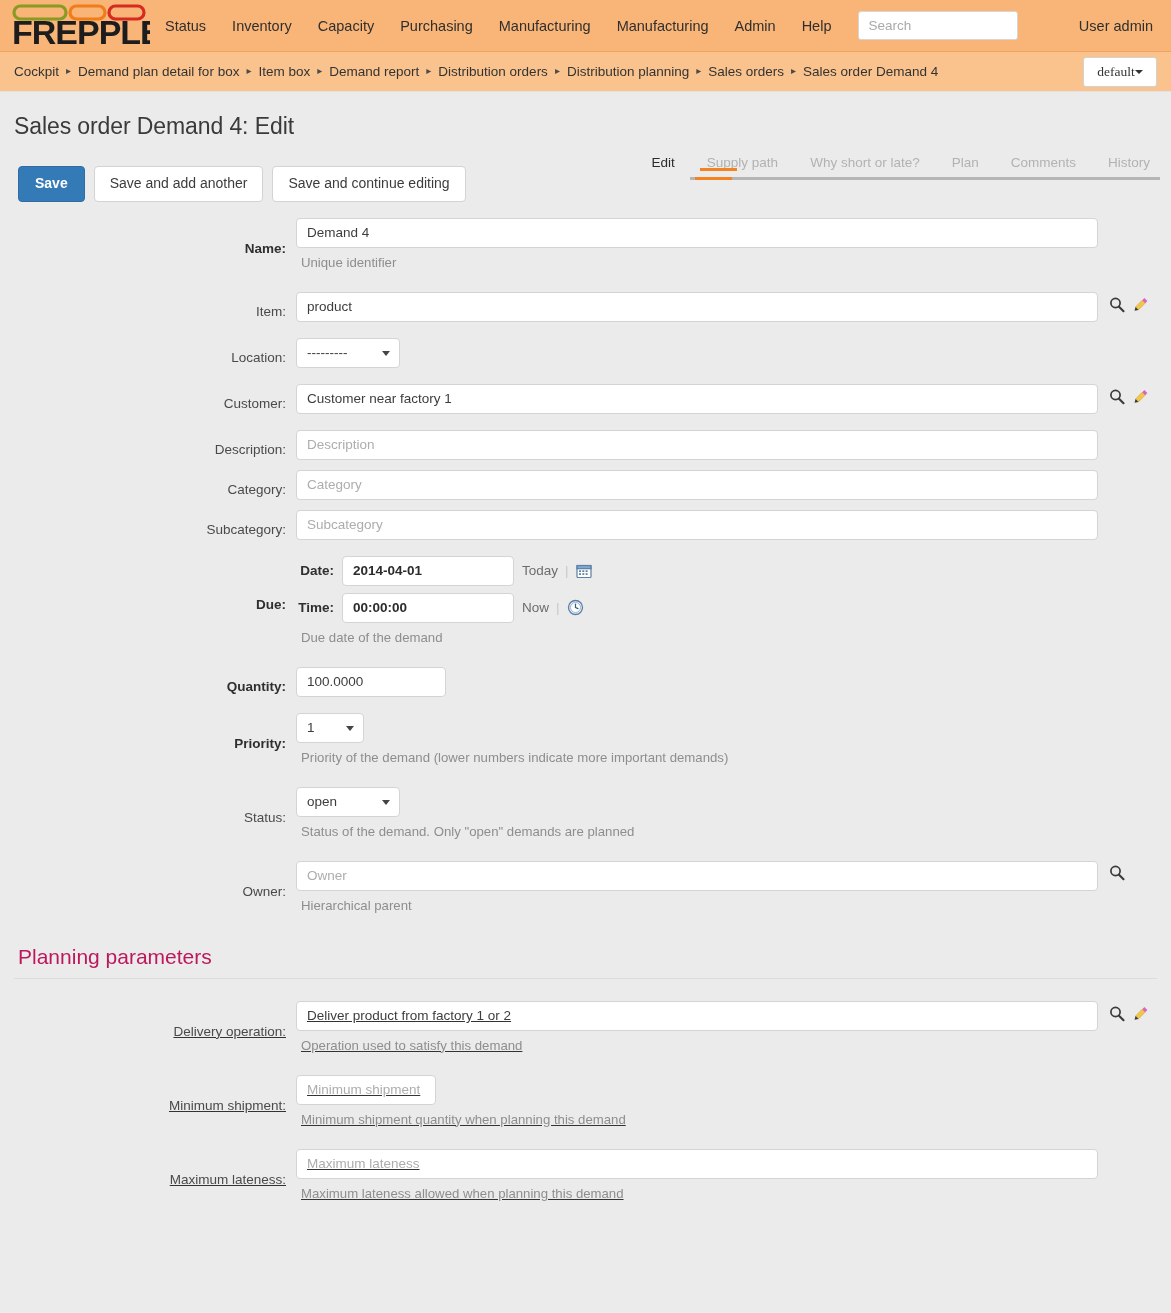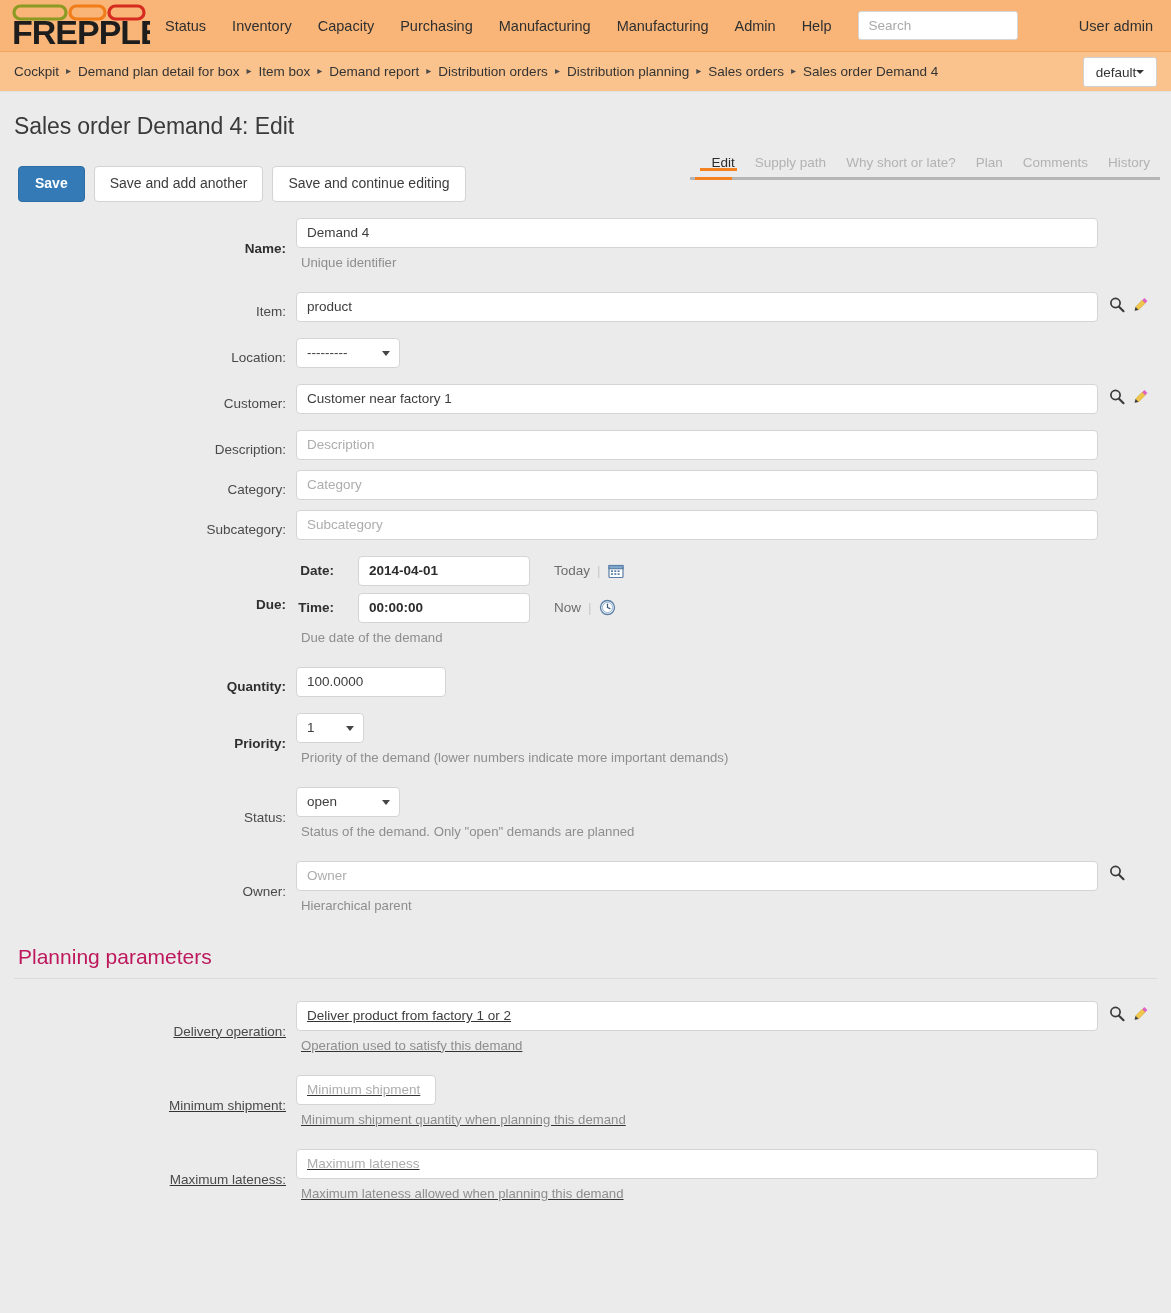--- a/index.html
+++ b/index.html
@@ -102,21 +102,21 @@
     position: absolute;
     right: 14px;
     top: 5px;
     height: 30px;
     min-width: 74px;
     background: #fff;
     border: 1px solid #d2d2d2;
     border-radius: 3px;
     font-size: 13.5px;
     color: #333;
-    font-family: Liberation Sans, sans-serif;
+    font-family: Liberation Serif, serif;
     cursor: pointer;
     display: flex;
     align-items: center;
     justify-content: center;
     padding: 0 11px;
   }
   .caret-dn {
     width: 0; height: 0;
     border-left: 4px solid transparent;
     border-right: 4px solid transparent;
@@ -137,21 +137,21 @@
   .tabs-area {
     position: absolute;
     right: 11px;
     top: 155px;
     width: 470px;
   }
   .tabs-row {
     display: flex;
     justify-content: flex-end;
     align-items: flex-start;
-    gap: 0;
+    gap: 12px;
     padding-bottom: 7px;
   }
   .tab {
     font-size: 13.5px;
     color: #b2b2b2;
     padding: 0 10px;
     cursor: pointer;
     position: relative;
     white-space: nowrap;
   }
@@ -295,21 +295,21 @@
     display: flex;
     align-items: center;
     gap: 4px;
   }
   .icon-btn { cursor: pointer; display: inline-flex; line-height: 0; }
 
   
   .dt-line {
     display: flex;
     align-items: center;
-    gap: 24px;
+    gap: 8px;
     margin-bottom: 7px;
   }
   .dt-lab {
     font-size: 13.5px;
     font-weight: bold;
     color: #2f2f2f;
     width: 38px;
     text-align: right;
   }
   .dt-side {

